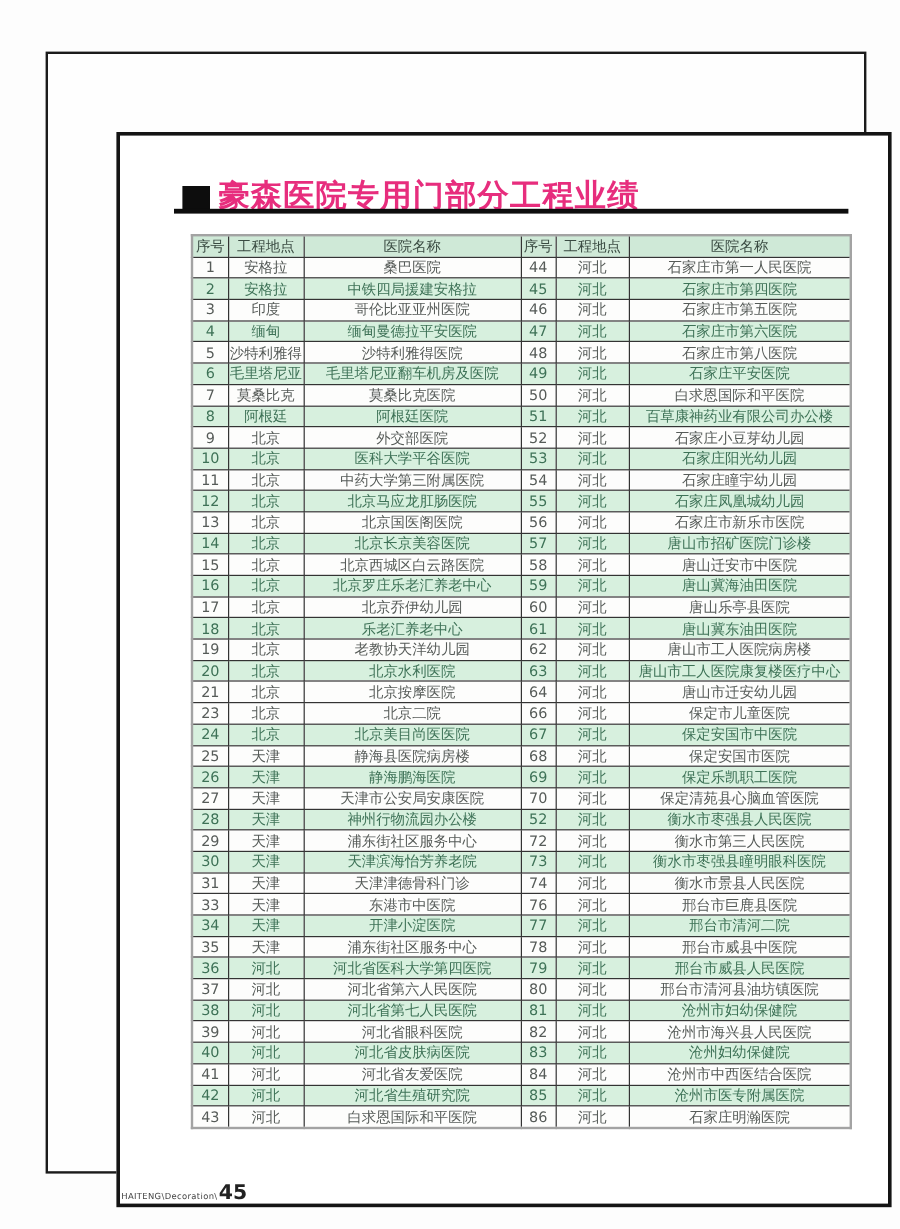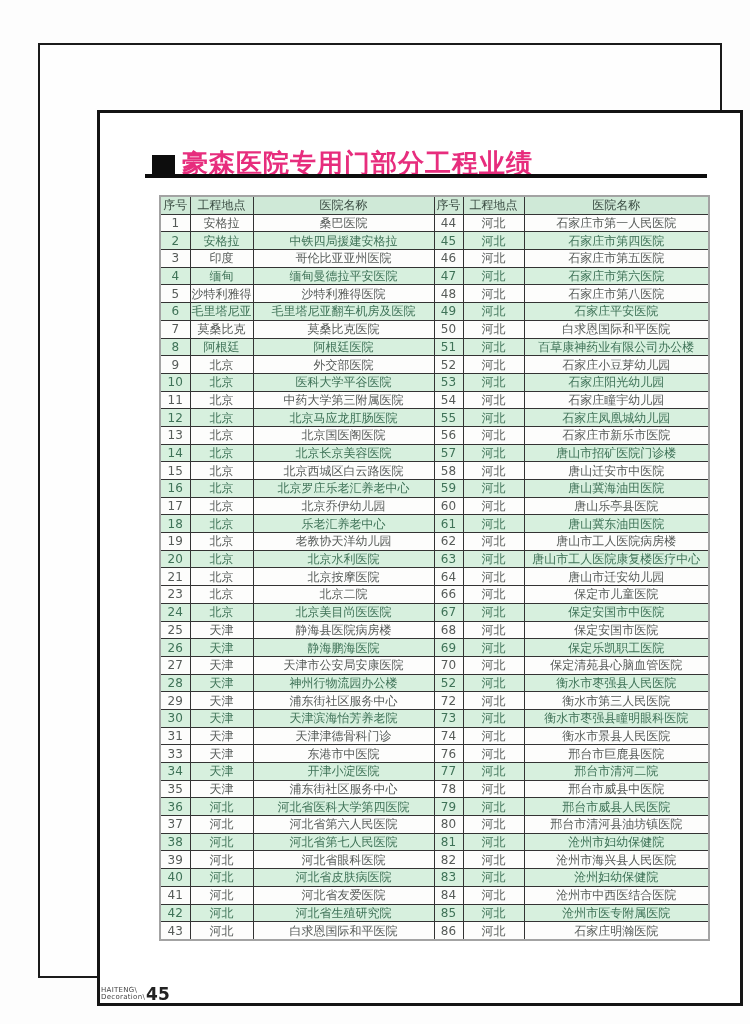--- a/index.html
+++ b/index.html
@@ -40,21 +40,21 @@
     font-weight:normal;
   }
   table.projects{border:2px solid #a3a3a3;margin-left:20px;}
   table.projects th{background:#cfe9d7;color:#3a4b42;}
   tr.row-white td{background:#fdfdfc;color:#565b58;}
   tr.row-green td{background:#d7f0de;color:#3e7257;}
   .footer{
     position:absolute;left:1px;bottom:1px;display:flex;align-items:flex-end;
     background:transparent;
   }
-  .footer-lines{display:flex;flex-direction:column;line-height:1.1;}
+  .footer-lines{display:flex;line-height:1.1;}
   .footer-line{font-size:7px;color:#444;letter-spacing:0.3px;}
   .footer-pagenum{font-size:17px;font-weight:bold;color:#222;margin-left:1px;line-height:0.9;}
 </style>
 </head>
 <body>
 
 <div class="outer-frame">
   <div class="inner-frame">
 
     <div class="title-block">

